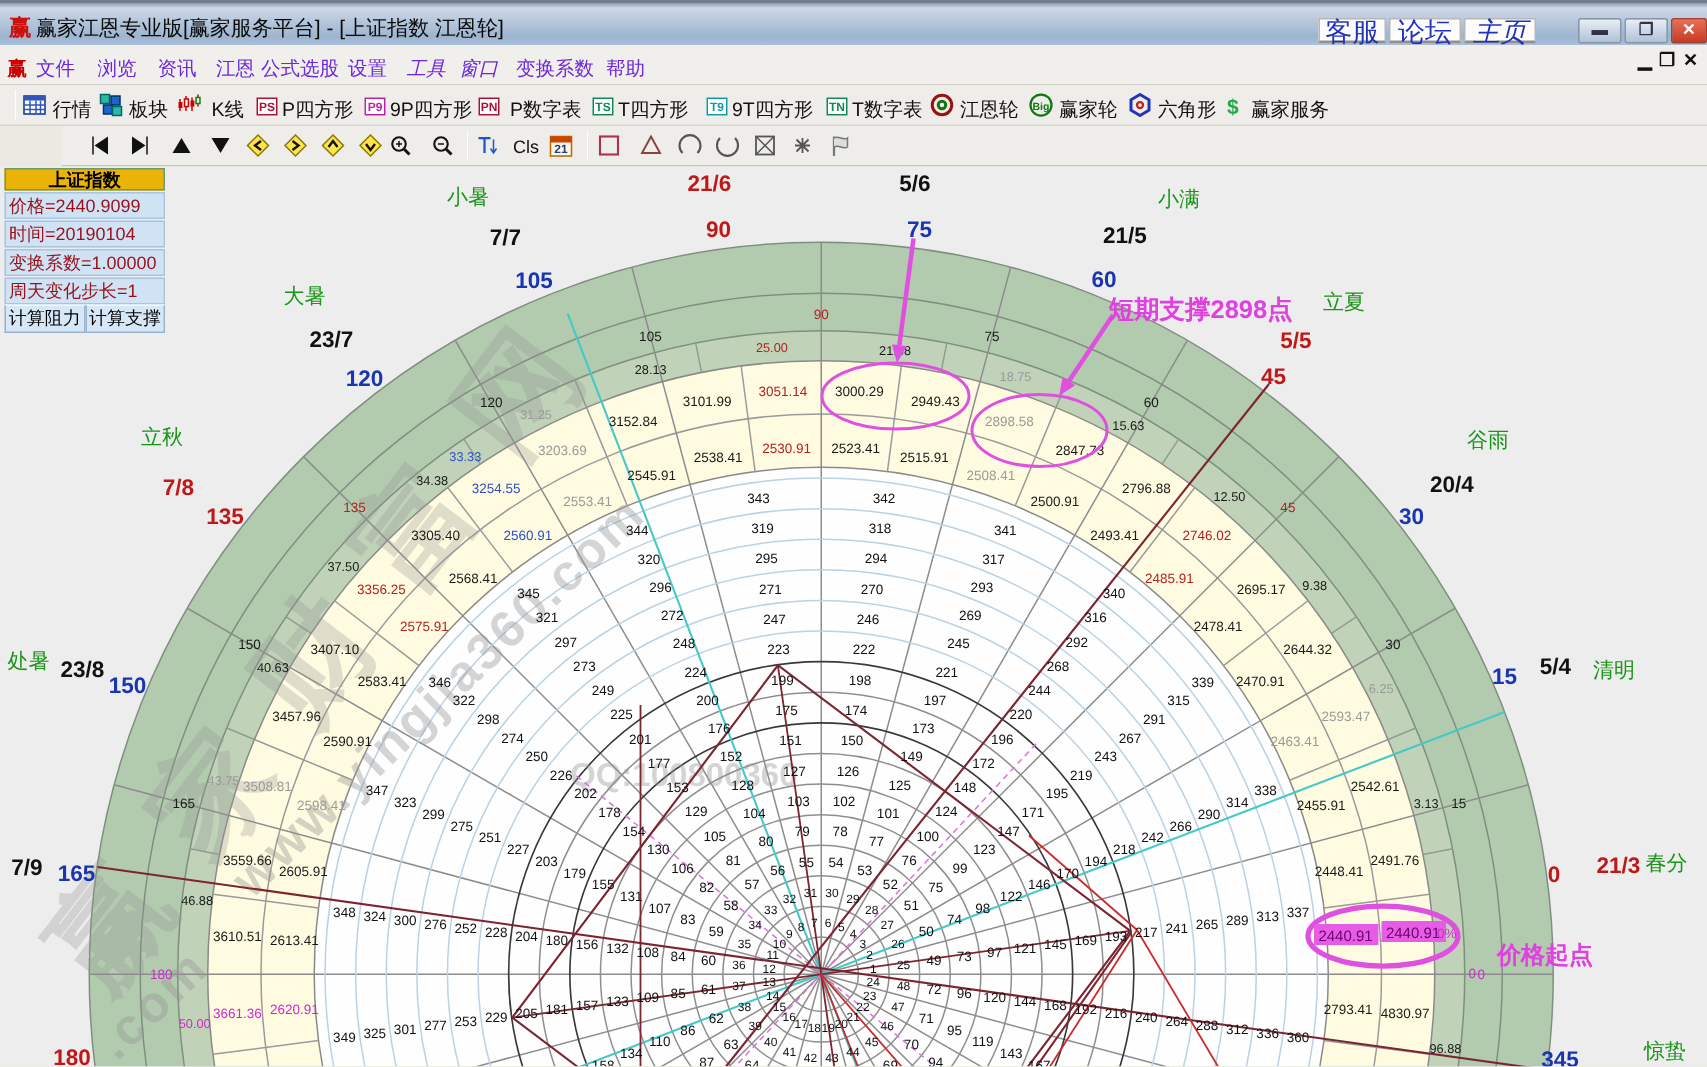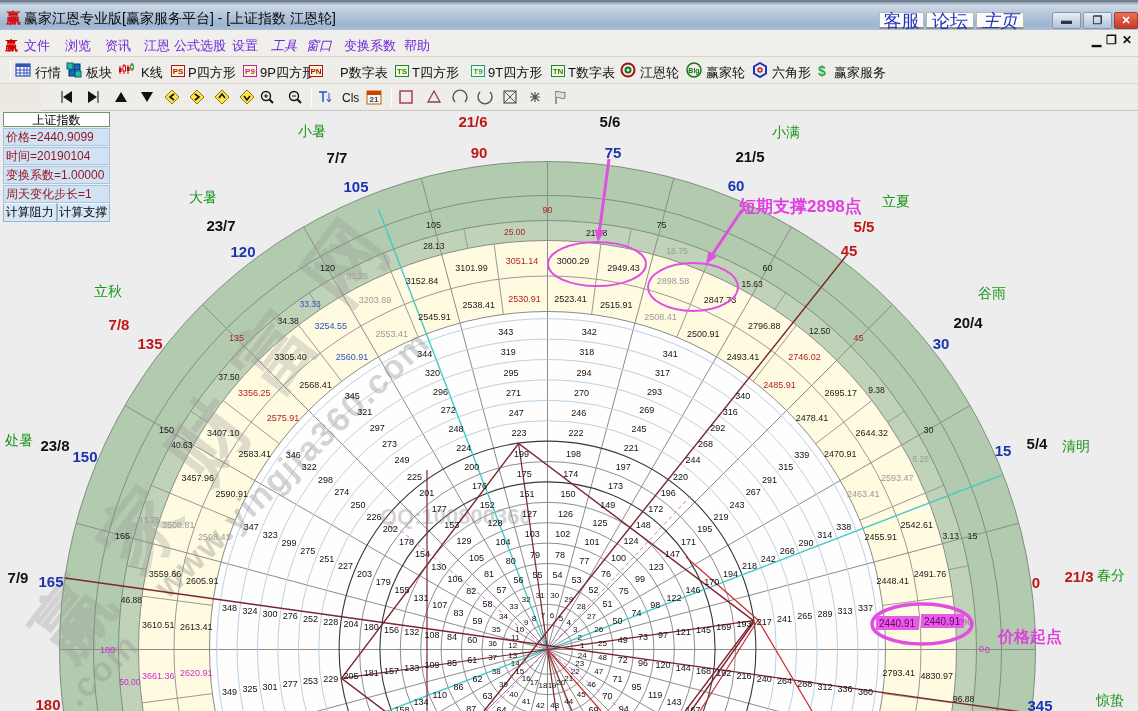--- a/index.html
+++ b/index.html
@@ -10,26 +10,26 @@
 .tbtn{position:absolute;top:10px;height:17px;background:#fcfcfc;border:1px solid #b8b8b8;border-bottom:2px solid #909090;color:#2233bb;font-size:18px;text-align:center;line-height:16px;}
 .wbtn{position:absolute;top:10px;width:29px;height:17px;border-radius:2px;border:1px solid #8898a8;color:#334;font-size:11px;text-align:center;line-height:14px;font-weight:bold;}
 #menubar{position:absolute;left:0;top:30px;width:1138px;height:27px;background:#f1efec;border-bottom:1px solid #d6d3cc;}
 #menubar span{position:absolute;top:7px;font-size:13px;color:#6d28d9;}
 #tb1{position:absolute;left:0;top:57px;width:1138px;height:27px;background:#efedea;border-bottom:1px solid #d8d5ce;}
 #tb1 .lbl{position:absolute;top:7px;font-size:13px;color:#111;}
 #tb2{position:absolute;left:0;top:84px;width:1138px;height:27px;background:#efedea;border-bottom:1px solid #c9c6bf;margin-left:41px;}
 #chart{position:absolute;left:0;top:111px;width:1138px;height:600px;background:#ededed;overflow:hidden;}
 #wheelsvg{position:absolute;left:0;top:0;}
 #panel{position:absolute;left:3px;top:1px;width:107px;font-size:12px;}
-#panel .hd{background:#ffffff;border:1px solid #6a9a6a;color:#000;text-align:center;height:15px;line-height:14px;font-size:12px;}
+#panel .hd{background:#eab308;border:1px solid #6a9a6a;color:#000;text-align:center;height:15px;line-height:14px;font-size:12px;font-weight:bold;}
 #panel .row{background:#cfe3f5;border:1px solid #aac4dd;color:#99121b;height:18px;line-height:17px;padding-left:2px;white-space:nowrap;overflow:hidden;font-size:12px;margin-top:1px;}
 #panel .btns{display:flex;}
 #panel .btn{background:#d6e7f7;border:1px solid #9ab4cd;border-top:1px solid #f0f8ff;color:#000;height:19px;line-height:17px;text-align:center;flex:1;font-size:12px;}
 .icon16{position:absolute;top:5px;width:16px;height:16px;}
-.pbox{position:absolute;top:8px;width:14px;height:12px;font-size:8px;font-weight:bold;text-align:center;line-height:11px;background:#fef9c3;}
+.pbox{position:absolute;top:8px;width:14px;height:12px;font-size:8px;font-weight:bold;text-align:center;line-height:11px;background:#ffffff;}
 .sep2{position:absolute;top:3px;width:1px;height:20px;background:#cfccc5;border-right:1px solid #fff;}
 </style>
 </head>
 <body>
 <div id="titlebar">
   <div class="logo">赢</div>
   <div class="ttl">赢家江恩专业版[赢家服务平台] - [上证指数 江恩轮]</div>
   <div class="tbtn" style="left:879px;width:45px;">客服</div>
   <div class="tbtn" style="left:926px;width:48px;">论坛</div>
   <div class="tbtn" style="left:976px;width:48px;font-style:italic;">主页</div>
@@ -73,21 +73,21 @@
       <rect x="1" y="6" width="2.6" height="4" fill="#cc0000"></rect>
       <rect x="5" y="4" width="2.6" height="5" fill="#fff" stroke="#cc0000"></rect>
       <rect x="9" y="5" width="2.6" height="4" fill="#cc0000"></rect>
       <rect x="12.7" y="3" width="2.6" height="4" fill="#fff" stroke="#008800"></rect>
     </svg>
     <span class="lbl" style="left:141px">K线</span>
     <div class="pbox" style="left:171px;color:#aa1133;border:1px solid #aa1133">PS</div>
     <span class="lbl" style="left:188px">P四方形</span>
     <div class="pbox" style="left:243px;color:#bb22aa;border:1px solid #bb22aa">P9</div>
     <span class="lbl" style="left:260px">9P四方形</span>
-    <div class="pbox" style="left:309px;color:#aa1133;border:1px solid #aa1133">PN</div>
+    <div class="pbox" style="left:319px;color:#aa1133;border:1px solid #aa1133">PN</div>
     <span class="lbl" style="left:340px">P数字表</span>
     <div class="pbox" style="left:395px;color:#118855;border:1px solid #118855">TS</div>
     <span class="lbl" style="left:412px">T四方形</span>
     <div class="pbox" style="left:471px;color:#1199aa;border:1px solid #1199aa">T9</div>
     <span class="lbl" style="left:488px">9T四方形</span>
     <div class="pbox" style="left:551px;color:#118855;border:1px solid #118855">TN</div>
     <span class="lbl" style="left:568px">T数字表</span>
     <svg class="icon16" style="left:620px" viewBox="0 0 16 16">
       <circle cx="8" cy="8" r="6.5" fill="none" stroke="#991111" stroke-width="2"></circle>
       <circle cx="8" cy="8" r="2.5" fill="none" stroke="#117711" stroke-width="2"></circle>

